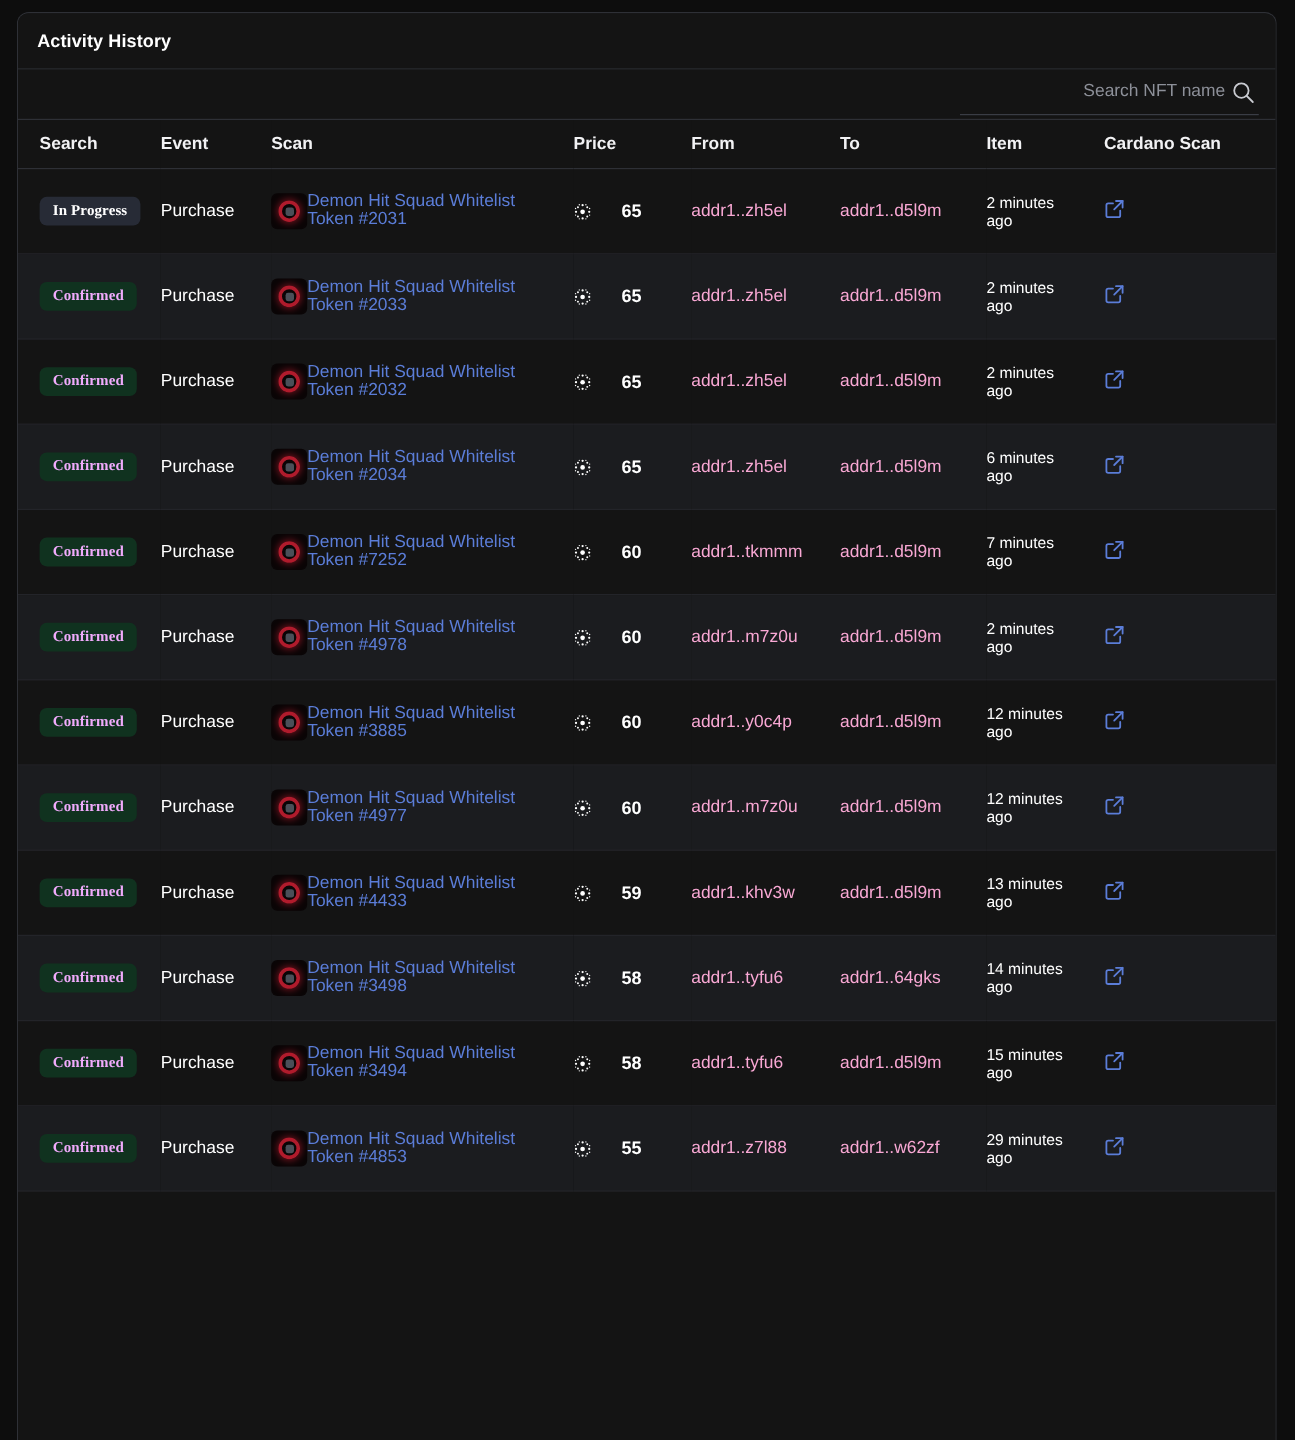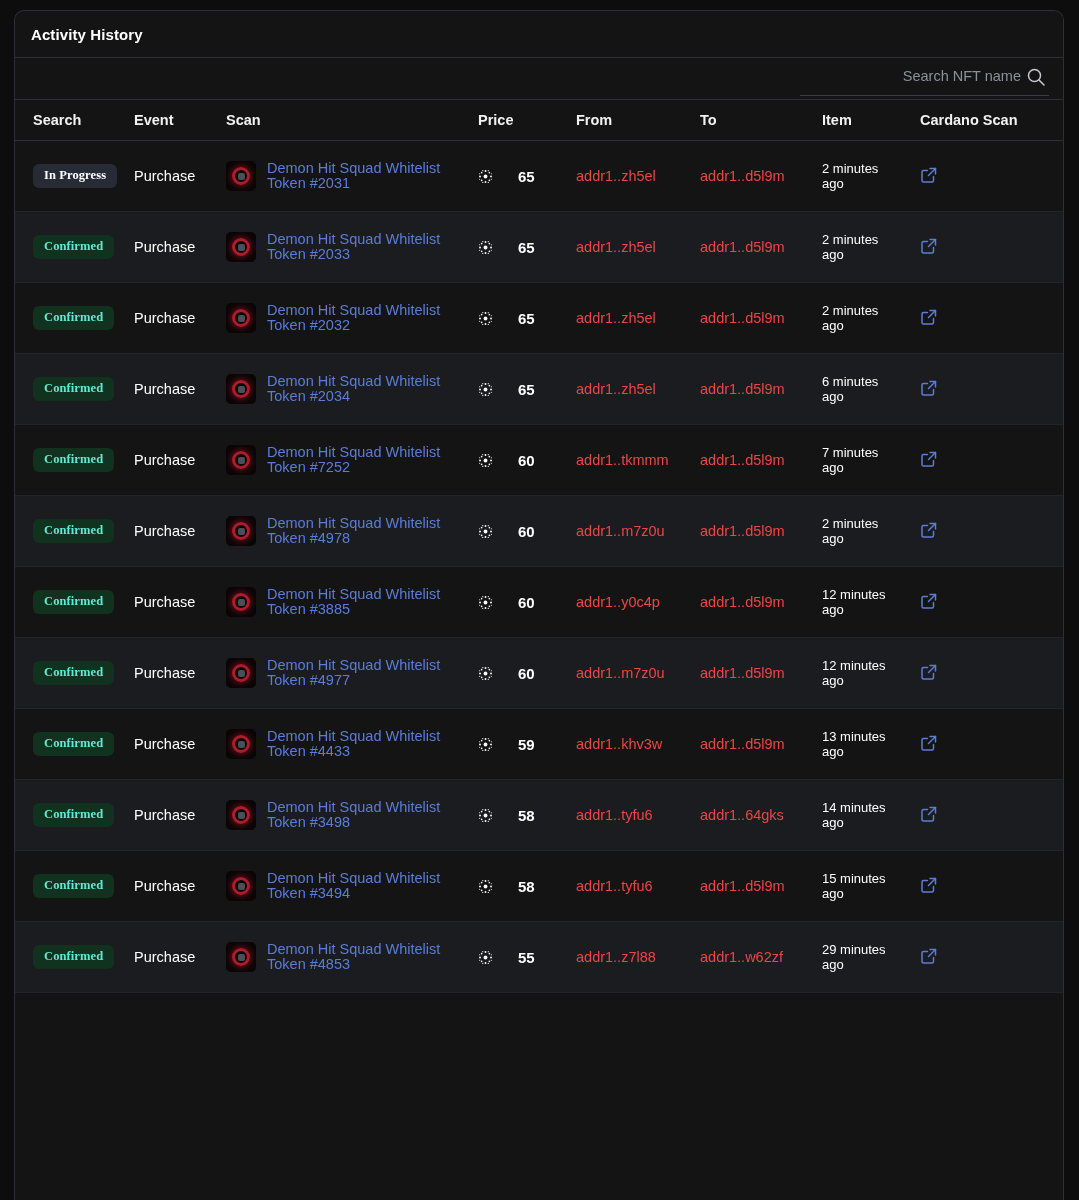--- a/index.html
+++ b/index.html
@@ -139,27 +139,27 @@
     letter-spacing: .1px;
     line-height: 1.1;
     white-space: nowrap;
   }
   .badge.progress {
     background: #272b36;
     color: #ffffff;
   }
   .badge.confirmed {
     background: #10321f;
-    color: #5eead4;
+    color: #f0abfc;
   }
 
   .event-text { color: #ffffff; font-size: 14.5px; }
 
   
-  .item-cell { display: flex; align-items: center; gap: 11px; }
+  .item-cell { display: flex; align-items: center; }
   .thumb {
     width: 30px; height: 30px;
     flex: none;
     border-radius: 5px;
     background: #0a0506;
     position: relative;
     overflow: hidden;
   }
   .thumb::before {
     content: "";
@@ -189,21 +189,21 @@
     cursor: pointer;
   }
 
   
   .price-cell { display: flex; align-items: center; gap: 25px; }
   .ada-icon { width: 15px; height: 15px; flex: none; display: block; }
   .price-val { color: #ffffff; font-size: 15px; font-weight: bold; }
 
   
   .addr-link {
-    color: #ef4444;
+    color: #f9a8d4;
     font-size: 14.5px;
     cursor: pointer;
   }
 
   .date-text {
     color: #ffffff;
     font-size: 13px;
     line-height: 15px;
     display: block;
     max-width: 78px;

